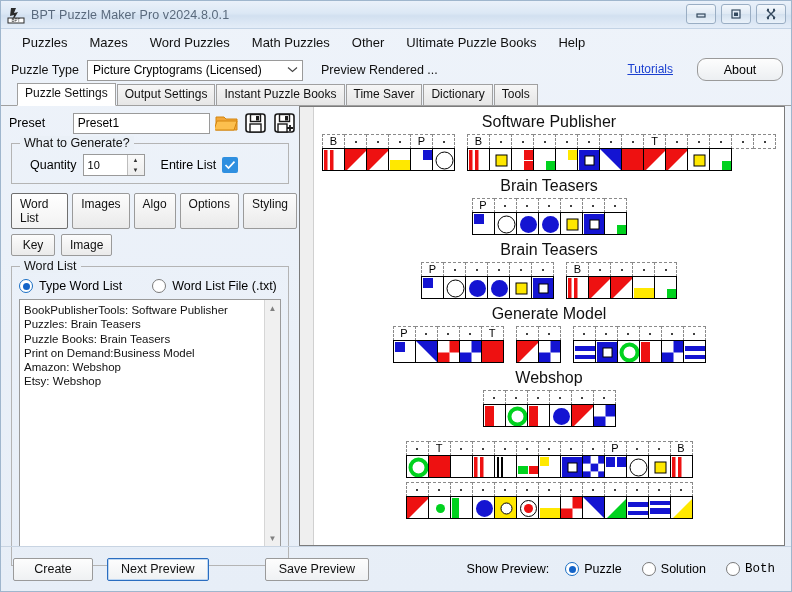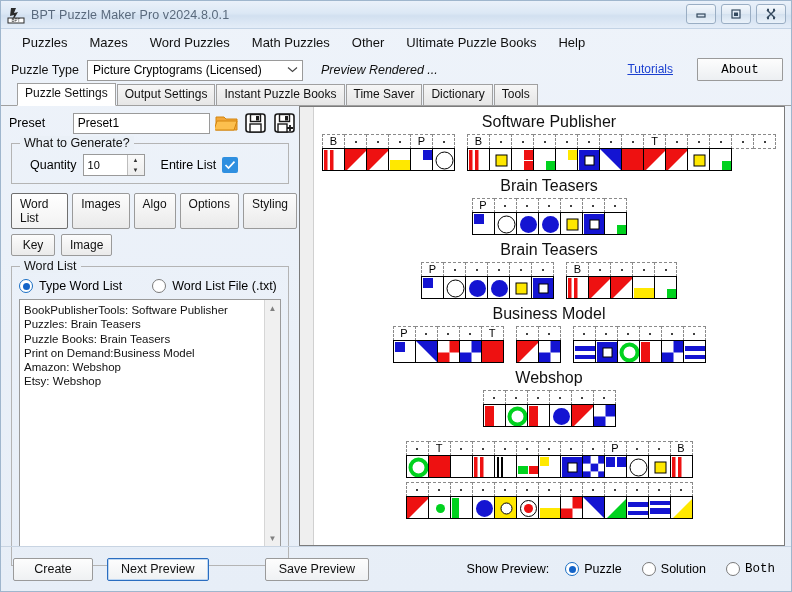--- a/index.html
+++ b/index.html
@@ -74,31 +74,31 @@
     width: 216px; height: 21px;
     background: #fff;
     border: 1px solid #9a9a9a;
     display: flex; align-items: center;
     padding: 0 2px 0 5px;
     font-size: 12px;
     position: relative;
   }
   .combo .cval { flex: 1; white-space: nowrap; overflow: hidden; }
   .combo .chev { width: 16px; text-align: center; color: #333; font-size: 9px; }
-  .prev-rendered { margin-left: 18px; font-size: 12.5px; color: #111; font-style: italic; }
+  .prev-rendered { margin-left: 18px; font-size: 12.5px; color: #111; }
   .tutorials {
     position: absolute; right: 118px; top: 7px;
     color: #1a3fd0; text-decoration: underline; font-size: 12px; cursor: pointer;
   }
   .aboutbtn {
     position: absolute; right: 8px; top: 3px;
     width: 86px; height: 23px;
-    border: 1px solid #9a9a9a; border-radius: 1px;
+    border: 1px solid #9a9a9a; border-radius: 9px;
     background: linear-gradient(to bottom,#fdfdfd,#eceff2);
-    font-size: 12.5px; display:flex; align-items:center; justify-content:center;font-family:Liberation Mono, monospace;
+    font-size: 12.5px; display:flex; align-items:center; justify-content:center;
   }
 
   
   .tabstrip {
     display: flex; align-items: flex-end;
     padding-left: 16px; height: 21px;
     border-bottom: 1px solid #a0a0a0;
     position: relative; z-index: 2;
   }
   .tab {
@@ -787,21 +787,21 @@
                     <div class="symcell">
                       <svg width="23" height="23" viewBox="0 0 23 23">
                         <rect x="12" y="12" width="10" height="10" fill="#00d21e"></rect>
                       </svg>
                     </div>
                   </div>
                 </div>
               </div>
             </div>
             <div class="puzzle-block">
-              <div class="puzzle-title">Business Model</div>
+              <div class="puzzle-title">Generate Model</div>
               <div class="words">
                 <div class="word">
                   <div class="cluerow">
                     <div class="cluecell">P</div>
                     <div class="cluecell">
                       <span class="dot"></span>
                     </div>
                     <div class="cluecell">
                       <span class="dot"></span>
                     </div>

